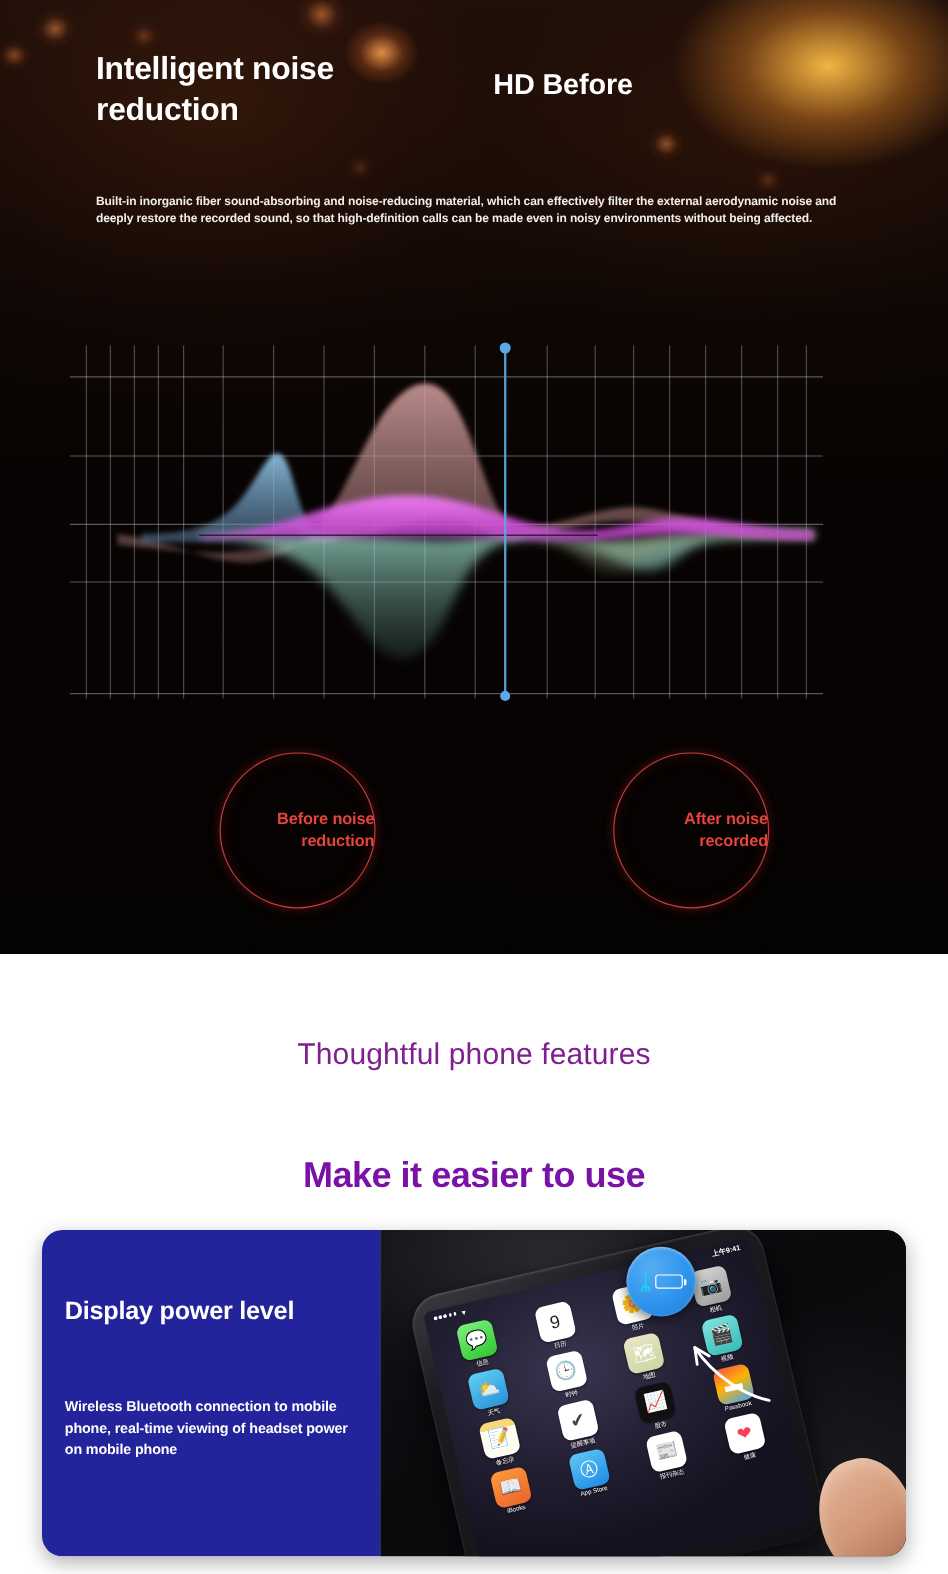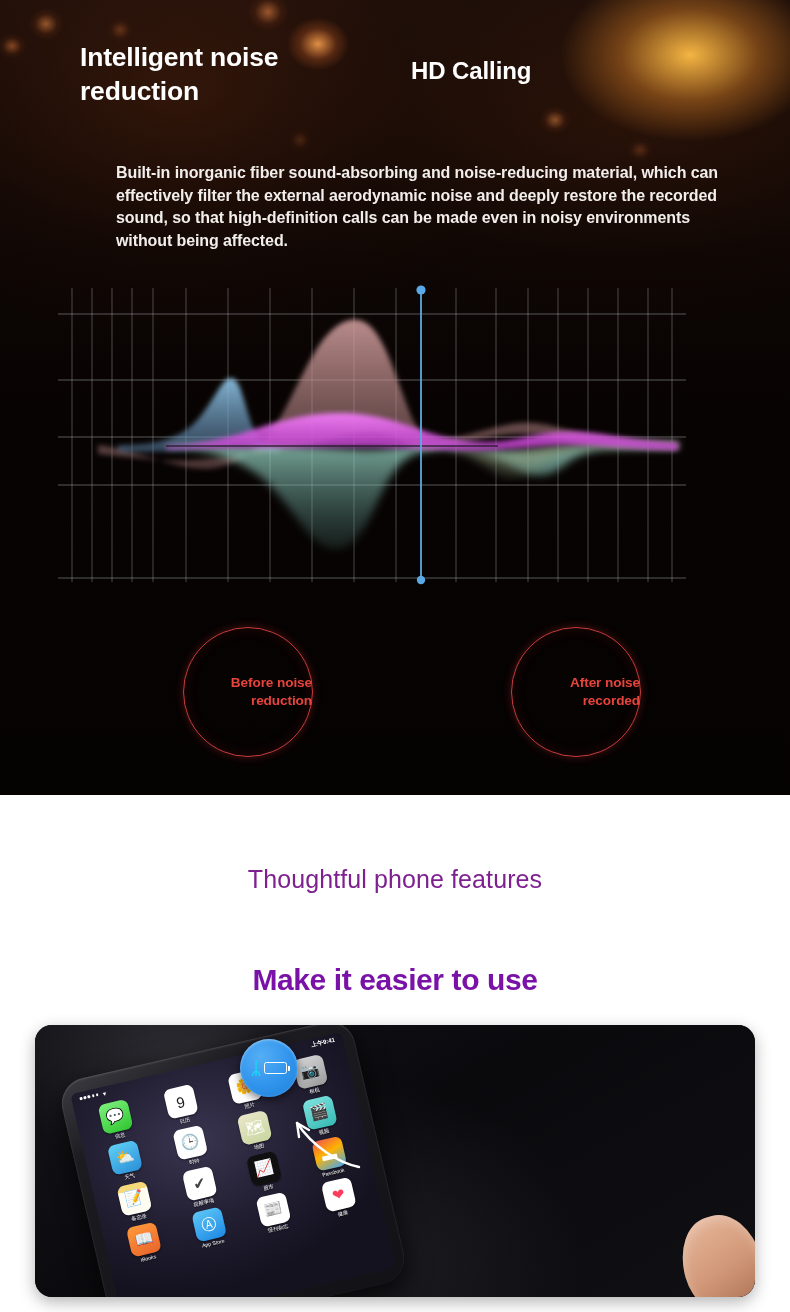--- a/index.html
+++ b/index.html
@@ -33,23 +33,22 @@
     position:absolute; left:80px; top:40px; width:300px;
     color:#ffffff; font-size:26.5px; font-weight:700; line-height:1.3;
     letter-spacing:-0.2px;
   }
   .hero-title-2 {
     position:absolute; left:411px; top:57px;
     color:#ffffff; font-size:24px; font-weight:700; letter-spacing:-0.1px;
   }
   .hero-body {
     position:absolute; left:80px; top:162px; width:625px;
-    color:#f2eeec; font-size:16px; font-weight:700; line-height:1.42;
+    color:#f2eeec; font-size:10px; font-weight:700; line-height:1.42;
     letter-spacing:-0.1px;
-    margin-left:36px;
   }
 
   
   .wave-wrap { position:absolute; left:58px; top:282px; width:628px; height:308px; }
   .wave-wrap svg { display:block; width:628px; height:308px; }
 
   
   .circle {
     position:absolute; width:130px; height:130px; border-radius:50%;
     border:1.6px solid rgba(235,70,70,.85);
@@ -169,21 +168,21 @@
   }
 </style>
 </head>
 <body>
 
 <div class="page">
 
   <section class="hero">
 
     <h1 class="hero-title-1">Intelligent noise reduction</h1>
-    <h2 class="hero-title-2">HD Calling</h2>
+    <h2 class="hero-title-2">HD Before</h2>
     <p class="hero-body">Built-in inorganic fiber sound-absorbing and noise-reducing material, which can effectively filter the external aerodynamic noise and deeply restore the recorded sound, so that high-definition calls can be made even in noisy environments without being affected.</p>
 
     <div class="wave-wrap">
       <svg viewBox="0 0 628 308" preserveAspectRatio="none" aria-hidden="true">
         <defs>
           <linearGradient id="gBlue" x1="0" y1="0" x2="0" y2="1">
             <stop offset="0%" stop-color="#8fc4e6" stop-opacity=".92"></stop>
             <stop offset="100%" stop-color="#5d86ad" stop-opacity=".5"></stop>
           </linearGradient>
           <linearGradient id="gRose" x1="0" y1="0" x2="0" y2="1">
@@ -304,20 +303,24 @@
     </div>
   </section>
 
   <section class="features">
     <h2 class="feat-head-1">Thoughtful phone features</h2>
     <h3 class="feat-head-2">Make it easier to use</h3>
   </section>
 
   <div class="card">
 
+    <div class="card-left">
+      <h3 class="card-title">Display power level</h3>
+      <p class="card-desc">Wireless Bluetooth connection to mobile phone, real-time viewing of headset power on mobile phone</p>
+    </div>
 
     <div class="card-right">
       <div class="photo-bg"></div>
 
       <div class="phone">
         <div class="phone-screen">
           <div class="statusbar">
             <span class="sb-dots">
               <i class="sb-dot"></i>
                 <i class="sb-dot"></i>

